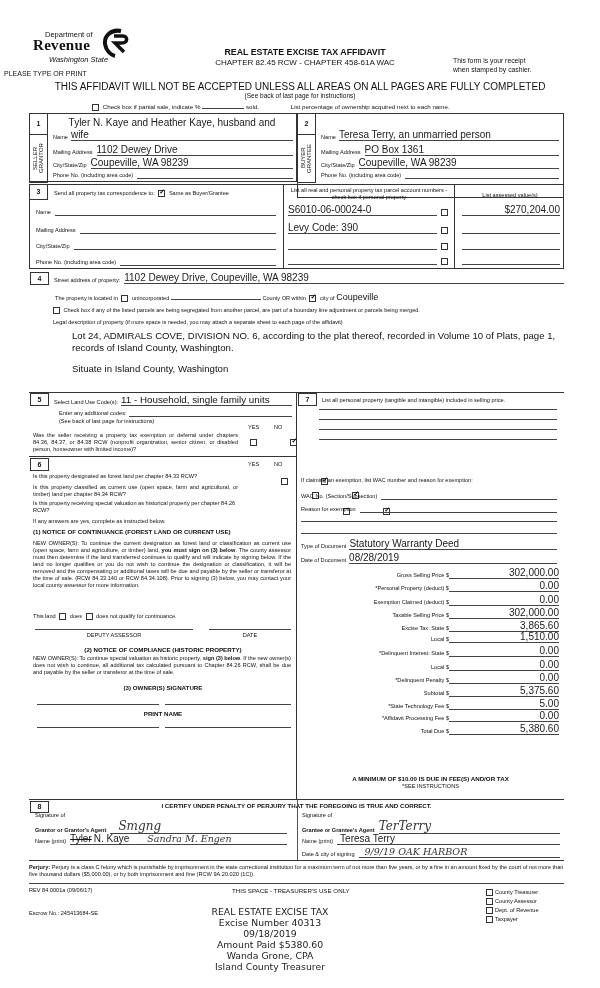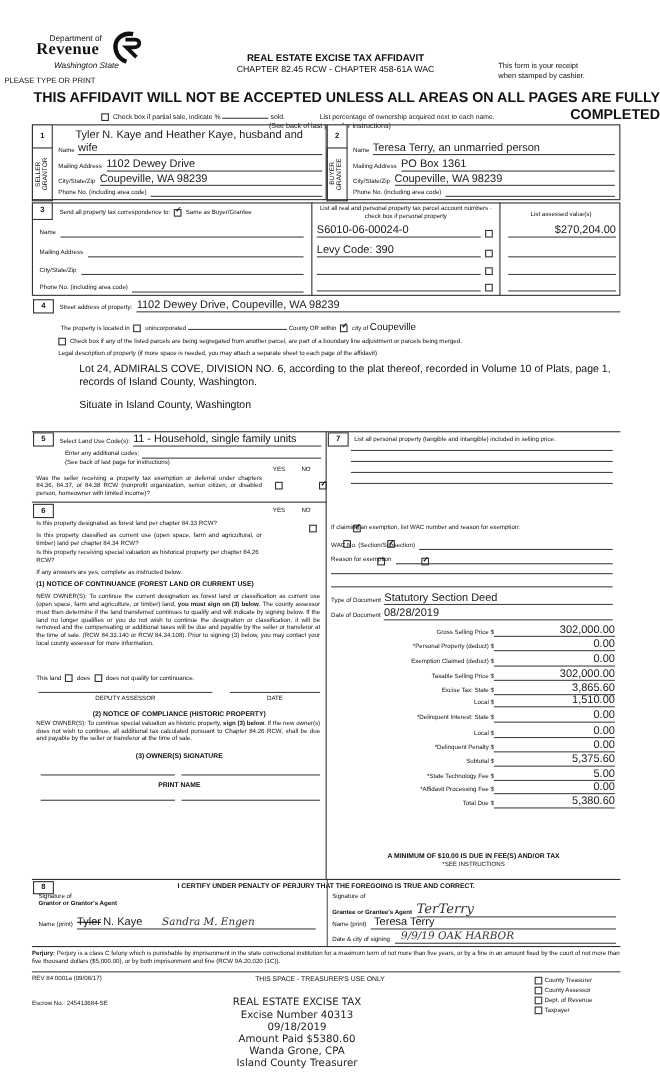--- a/index.html
+++ b/index.html
@@ -41,21 +41,21 @@
 
 <div class="abs center" style="left:190px;top:47px;width:230px;">
   <div style="font-size:8.8px;font-weight:bold;">REAL ESTATE EXCISE TAX AFFIDAVIT</div>
   <div style="font-size:8px;margin-top:1px;">CHAPTER 82.45 RCW - CHAPTER 458-61A WAC</div>
 </div>
 <div class="abs" style="left:453px;top:56px;font-size:6.8px;line-height:1.35;">
   <div>This form is your receipt</div>
   <div>when stamped by cashier.</div>
 </div>
 <div class="abs center" style="left:0;top:81px;width:600px;">
-  <div style="font-size:13px;font-weight:bold;text-align:right;">THIS AFFIDAVIT WILL NOT BE ACCEPTED UNLESS ALL AREAS ON ALL PAGES ARE FULLY COMPLETED</div>
+  <div style="font-size:10px;font-weight:normal;">THIS AFFIDAVIT WILL NOT BE ACCEPTED UNLESS ALL AREAS ON ALL PAGES ARE FULLY COMPLETED</div>
   <div style="font-size:6.5px;">(See back of last page for instructions)</div>
 </div>
 <div class="abs small" style="left:90px;top:103px;width:500px;">
   <span class="cb"></span>
   <span>Check box if partial sale, indicate %</span>
   <span class="line" style="display:inline-block;width:42px;"></span>
   <span>sold.</span>
   <span style="margin-left:30px;">List percentage of ownership acquired next to each name.</span>
 </div>
 
@@ -76,21 +76,21 @@
   <div class="abs row" style="left:23px;top:43px;width:240px;">
     <span class="tiny" style="margin-right:4px;">City/State/Zip</span>
     <span class="typed line" style="flex:1;">Coupeville, WA 98239</span>
   </div>
   <div class="abs row" style="left:23px;top:57px;width:240px;">
     <span class="tiny" style="margin-right:4px;">Phone No. (including area code)</span>
     <span class="typed line" style="flex:1;height:8px;"></span>
   </div>
 </div>
 
-<div class="abs box" style="left:297px;top:113px;width:267px;height:69px;">
+<div class="abs box" style="left:297px;top:113px;width:267px;height:85px;">
   <div class="abs num" style="left:-1px;top:-1px;height:22px;line-height:20px;">2</div>
   <div class="abs" style="left:-1px;top:20px;width:19px;height:49px;border:1px solid #333;border-top:none;display:flex;justify-content:center;align-items:center;">
     <div class="vert" style="width:14px;">BUYER GRANTEE</div>
   </div>
   <div class="abs row" style="left:23px;top:15px;width:238px;">
     <span class="tiny" style="margin-right:3px;">Name</span>
     <span class="typed line" style="flex:1;">Teresa Terry, an unmarried person</span>
   </div>
   <div class="abs row" style="left:23px;top:30px;width:238px;">
     <span class="tiny" style="margin-right:4px;">Mailing Address</span>
@@ -265,21 +265,21 @@
   </div>
   <div class="abs row" style="left:4px;top:113px;width:256px;">
     <span class="tiny" style="margin-right:4px;">Reason for exemption</span>
     <span class="line" style="flex:1;height:8px;"></span>
   </div>
   <div class="abs line" style="left:4px;top:129px;width:256px;"></div>
   <div class="abs line" style="left:4px;top:141px;width:256px;"></div>
 
   <div class="abs row" style="left:4px;top:146px;width:256px;">
     <span class="tiny" style="margin-right:3px;">Type of Document</span>
-    <span class="typed line" style="flex:1;">Statutory Section Deed</span>
+    <span class="typed line" style="flex:1;">Statutory Warranty Deed</span>
   </div>
   <div class="abs row" style="left:4px;top:160px;width:256px;">
     <span class="tiny" style="margin-right:3px;">Date of Document</span>
     <span class="typed line" style="flex:1;">08/28/2019</span>
   </div>
 
   <div class="abs" style="left:0;top:174px;width:262px;">
     <div class="row" style="height:13.2px;">
         <span class="tiny right" style="width:152px;">Gross Selling Price $</span>
         <span class="typed line right" style="flex:1;">302,000.00</span>
@@ -338,20 +338,21 @@
 </div>
 
 <div class="abs" style="left:29px;top:799px;width:535px;height:62px;border-top:1px solid #333;border-bottom:1px solid #333;">
   <div class="abs num" style="left:1px;top:1px;height:12px;line-height:10px;">8</div>
   <div class="abs small b center" style="left:0;top:2px;width:535px;">I CERTIFY UNDER PENALTY OF PERJURY THAT THE FOREGOING IS TRUE AND CORRECT.</div>
   <div class="abs" style="left:268px;top:0;width:1px;height:60px;background:#555;"></div>
 
   <div class="abs tiny" style="left:6px;top:12px;">Signature of</div>
   <div class="abs row" style="left:6px;top:19px;width:252px;">
     <span class="tiny b" style="margin-right:4px;">Grantor or Grantor's Agent</span>
+    <span class="sig line" style="flex:1;font-size:12px;padding-left:8px;">Smgng</span>
   </div>
   <div class="abs row" style="left:6px;top:33px;width:252px;">
     <span class="tiny" style="margin-right:4px;">Name (print)</span>
     <span class="line" style="flex:1;display:flex;align-items:flex-end;">
       <span class="typed" style="text-decoration:line-through;">Tyler</span>
       <span class="typed" style="margin-left:2px;">N. Kaye</span>
       <span class="sig" style="margin-left:18px;font-size:9.5px;">Sandra M. Engen</span>
     </span>
   </div>
 

